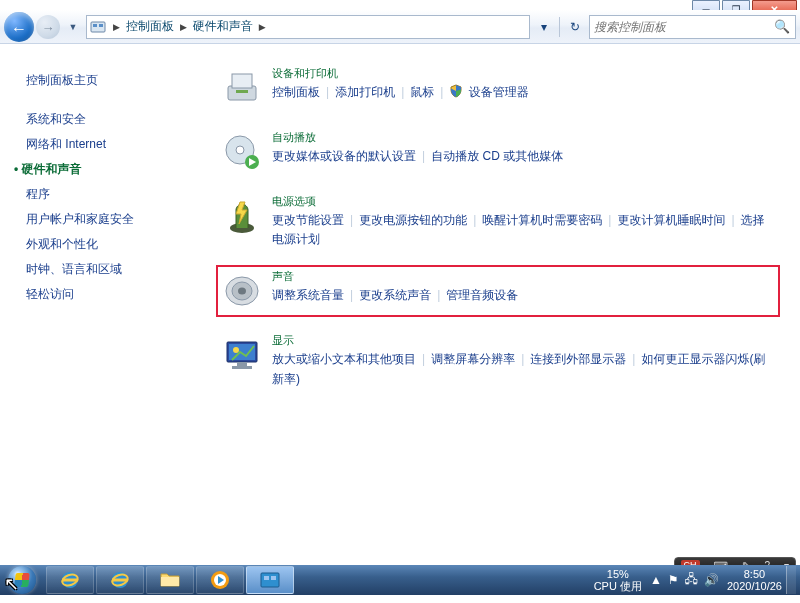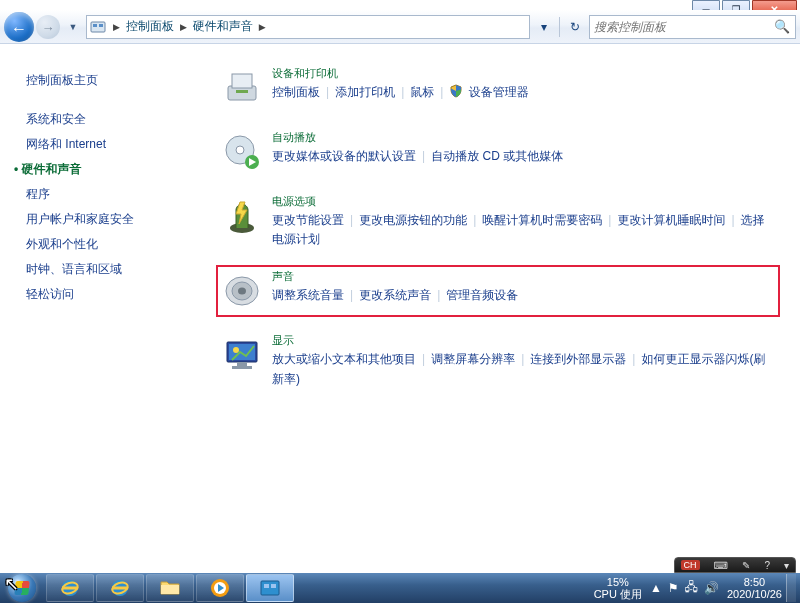--- a/index.html
+++ b/index.html
@@ -38,21 +38,21 @@
 .cat.highlighted { border: 2px solid #e2203e; padding: 2px; background: #fff; }
 .caticon { width: 44px; height: 44px; margin-right: 8px; display: flex; align-items: center; justify-content: center; flex-shrink: 0; }
 .catbody { flex: 1; }
 .cattitle { font-size: 11px; color: #0b6c37; cursor: pointer; margin-bottom: 2px; }
 .catlinks { font-size: 12px; line-height: 1.6; }
 .catlinks a { color: #1a3e8c; text-decoration: none; cursor: pointer; }
 .catlinks .sep { color: #c2cfde; padding: 0 6px; }
 .shieldicon { display: inline-block; vertical-align: -2px; margin-right: 2px; }
 
 
-.taskbar { position: absolute; bottom: 0; left: 0; right: 0; height: 30px; background: linear-gradient(#5b87b8,#385f8c 40%,#223f65); display: flex; align-items: center; padding: 0 2px; }
+.taskbar { position: absolute; bottom: 8px; left: 0; right: 0; height: 30px; background: linear-gradient(#5b87b8,#385f8c 40%,#223f65); display: flex; align-items: center; padding: 0 2px; }
 .startbtn { width: 40px; height: 30px; display: flex; align-items: center; justify-content: center; cursor: pointer; }
 .startorb { width: 28px; height: 28px; border-radius: 50%; background: radial-gradient(circle at 35% 30%, #fff 0%, #9fc9f0 15%, #3a78b6 55%, #185089 100%); position: relative; box-shadow: 0 0 4px rgba(255,255,255,.4); overflow: hidden; }
 .startorb::before { content: ""; position: absolute; width: 14px; height: 14px; top: 7px; left: 7px; background: conic-gradient(#e74c3c 0 90deg, #27ae60 90deg 180deg, #2980b9 180deg 270deg, #f1c40f 270deg 360deg); border-radius: 2px; transform: skewX(-6deg); }
 .taskitems { display: flex; gap: 2px; margin-left: 4px; }
 .taskbtn { width: 48px; height: 28px; background: linear-gradient(rgba(255,255,255,.18),rgba(255,255,255,.04)); border: 1px solid rgba(255,255,255,.18); border-radius: 2px; display: flex; align-items: center; justify-content: center; cursor: pointer; }
 .taskbtn.active { background: linear-gradient(#9cc4f0,#5a8fc8); border-color: rgba(255,255,255,.45); }
 .tray { margin-left: auto; display: flex; align-items: center; color: #fff; font-size: 11px; padding-right: 2px; }
 .cpu { text-align: center; line-height: 1.1; margin-right: 8px; }
 .trayicons { display: flex; gap: 6px; margin-right: 8px; align-items: center; }
 .trayicons span { font-size: 12px; cursor: pointer; }

